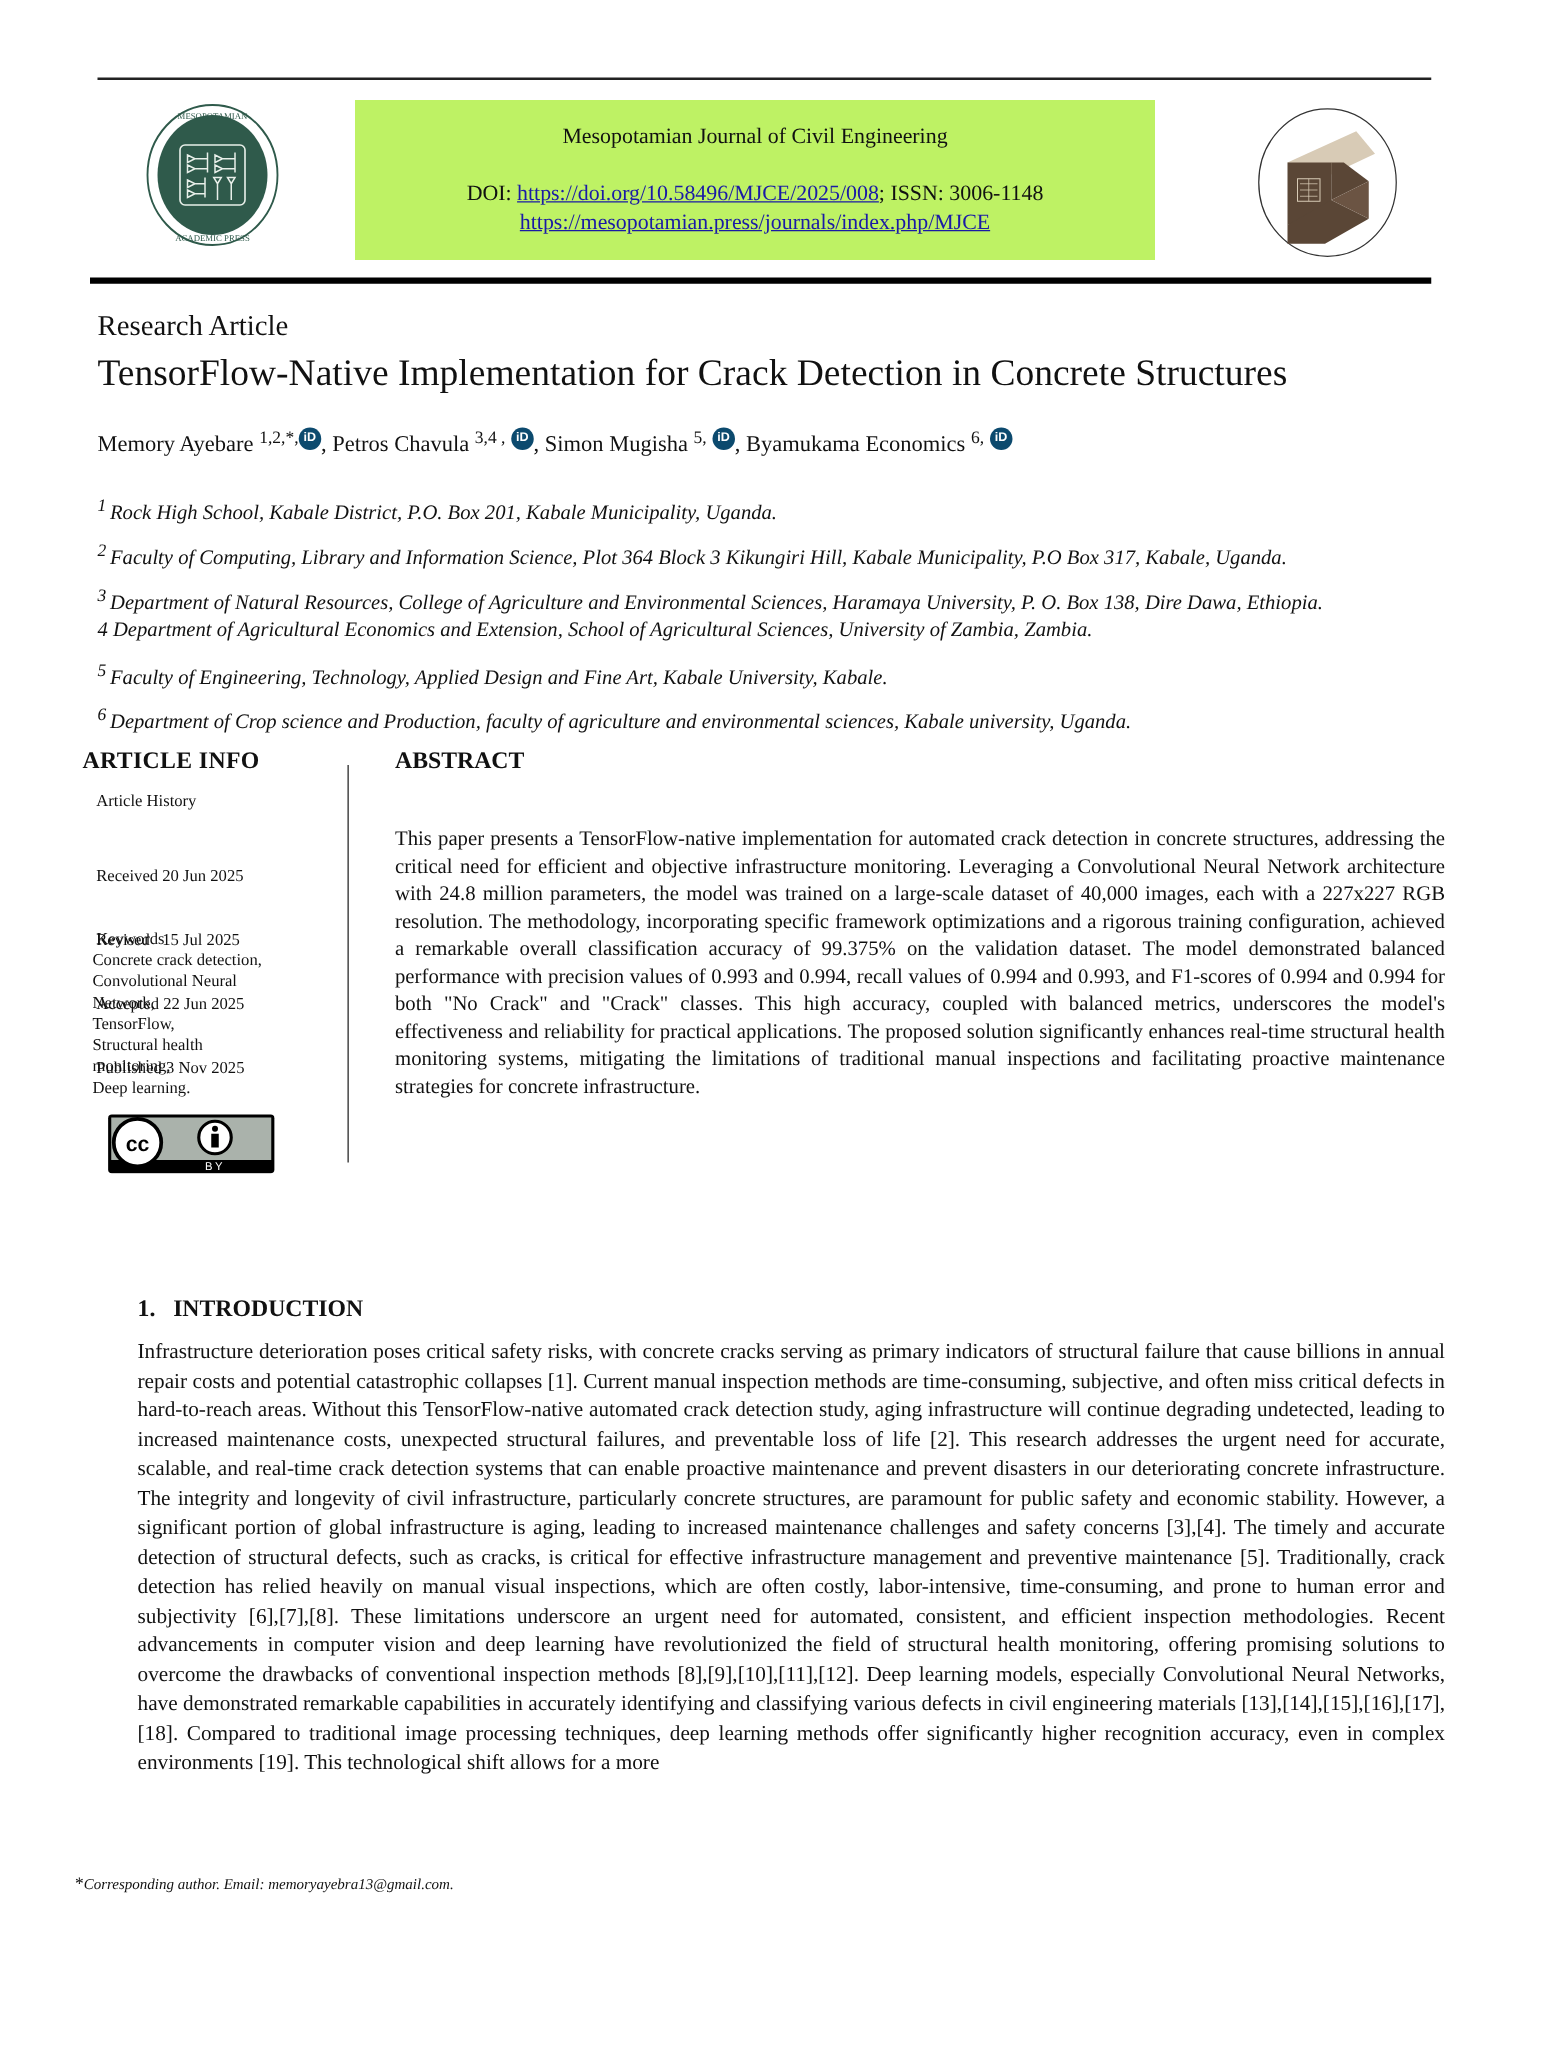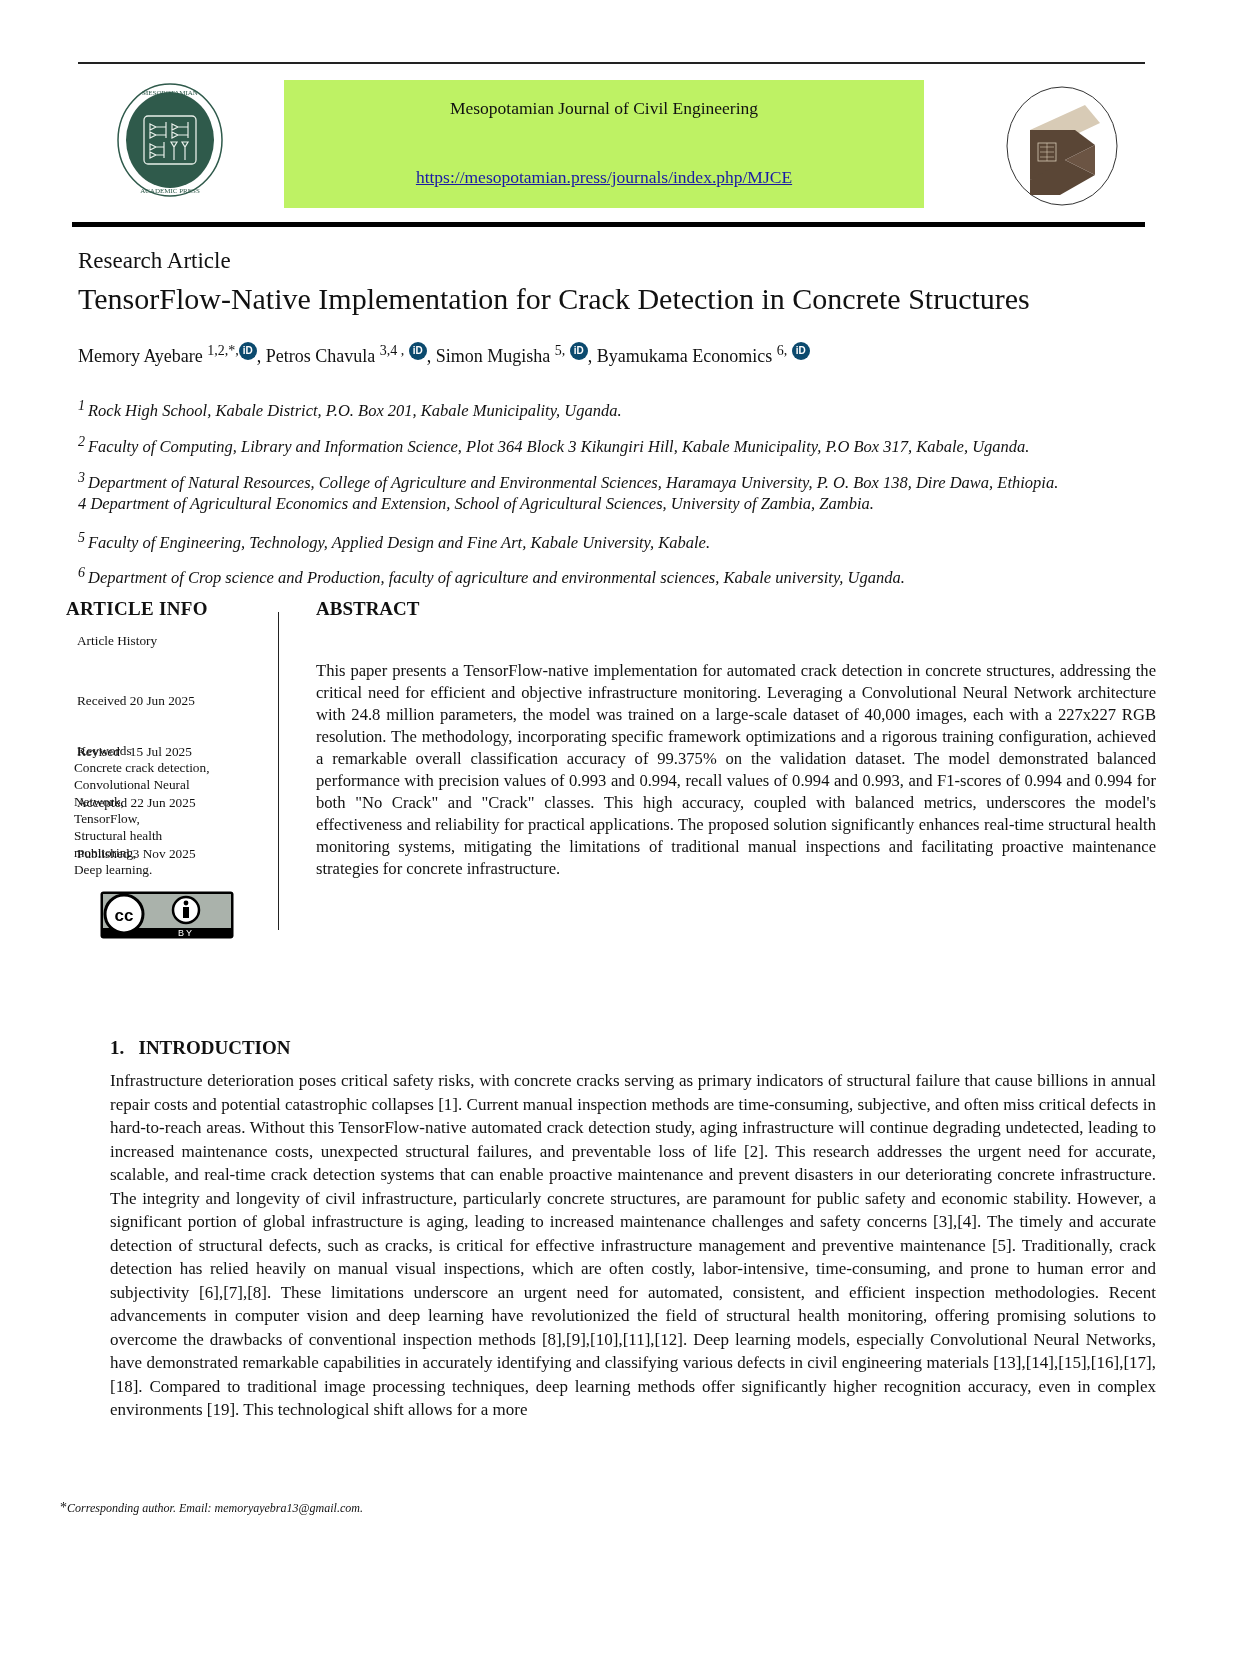--- a/index.html
+++ b/index.html
@@ -21,21 +21,21 @@
   .orcid { display: inline-block; width: 18px; height: 18px; border-radius: 50%; background: #0c4a6e;
            color: #fff; font-family: "Liberation Sans", sans-serif; font-weight: bold; font-size: 10px;
            line-height: 18px; text-align: center; vertical-align: 8px; }
   .affil { left: 78px; font-size: 16.5px; font-style: italic; white-space: nowrap; }
   .affil sup { font-size: 14px; vertical-align: 6px; margin-right: 3px; }
   .ai-head { left: 66px; top: 598px; font-size: 19px; font-weight: bold; letter-spacing: 0.3px; }
   .ai-small { font-size: 13.3px; line-height: 17px; }
   .divider { left: 278px; top: 612px; width: 1px; height: 318px; background: #222; }
   .abs-head { left: 316px; top: 598px; font-size: 19px; font-weight: bold; }
   .abs-text { left: 316px; top: 660px; width: 840px; font-size: 16.6px; line-height: 22px; text-align: justify; }
-  .cc { left: 80px; top: 891px; width: 134px; height: 48px; padding-left: 20px; }
+  .cc { left: 66px; top: 891px; width: 134px; height: 48px; padding-left: 20px; }
   .intro-head { left: 110px; top: 1037px; font-size: 19px; font-weight: bold; }
   .intro-text { left: 110px; top: 1069px; width: 1046px; font-size: 17px; line-height: 23.5px; text-align: justify; }
   .footnote { left: 60px; top: 1500px; font-size: 12px; font-style: italic; }
   .footnote sup { font-style: normal; font-size: 14px; vertical-align: 0; }
 </style>
 </head>
 <body>
 
 <div class="abs rule-top"></div>
 
@@ -46,20 +46,23 @@
     <rect x="28" y="34" width="52" height="48" rx="4" fill="none" stroke="#e8efe9" stroke-width="1.3"></rect>
     <path d="M34 42 l6 3 l-6 3 z M34 50 l6 3 l-6 3 z M40 45 h10 M40 53 h10 M50 40 v16 M56 42 l6 3 l-6 3 z M56 50 l6 3 l-6 3 z M62 45 h10 M62 53 h10 M72 40 v16" stroke="#e8efe9" stroke-width="1.2" fill="none"></path>
     <path d="M34 62 l6 3 l-6 3 z M34 70 l6 3 l-6 3 z M40 65 h8 M40 73 h8 M48 60 v16 M55 60 l6 0 l-3 5 z M58 65 v13 M66 60 l6 0 l-3 5 z M69 65 v13" stroke="#e8efe9" stroke-width="1.2" fill="none"></path>
     <text x="54" y="13" text-anchor="middle" font-size="7" fill="#2f5a4b" font-family="Liberation Serif, serif">MESOPOTAMIAN</text>
     <text x="54" y="111" text-anchor="middle" font-size="7" fill="#2f5a4b" font-family="Liberation Serif, serif">ACADEMIC PRESS</text>
   </svg>
 </div>
 
 <div class="abs hdr-box">
   <div class="hdr-line" style="top:18px;">Mesopotamian Journal of Civil Engineering</div>
+  <div class="hdr-line" style="top:64px;">
+    <span>DOI: </span><a class="hdr-link">https://doi.org/10.58496/MJCE/2025/008</a><span>; ISSN: 3006-1148</span>
+  </div>
   <div class="hdr-line" style="top:87px;">
     <a class="hdr-link">https://mesopotamian.press/journals/index.php/MJCE</a>
   </div>
 </div>
 
 <div class="abs logo-right">
   <svg width="115" height="122" viewBox="0 0 115 122">
     <ellipse cx="57" cy="61" rx="55" ry="59" fill="#fff" stroke="#333" stroke-width="1"></ellipse>
     <polygon points="25,45 80,20 95,38 40,64" fill="#d8cbb6"></polygon>
     <polygon points="25,45 60,45 60,85 25,95" fill="#5a4636"></polygon>

